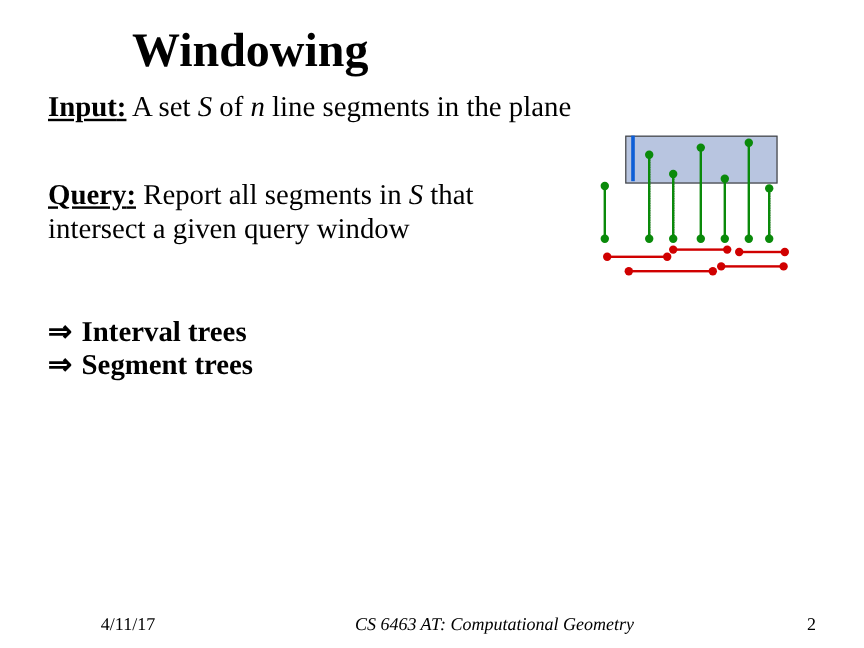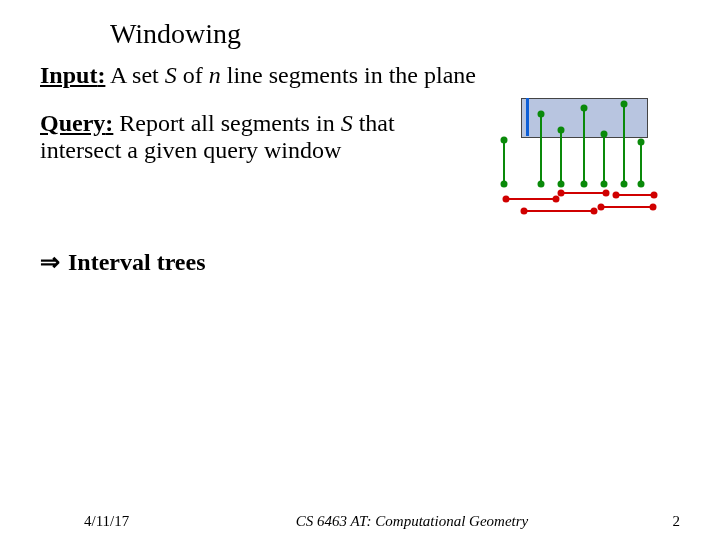--- a/index.html
+++ b/index.html
@@ -14,39 +14,39 @@
     position: relative;
     box-sizing: border-box;
   }
   .slide {
     padding: 10px 40px 0 40px;
     position: relative;
     height: 100%;
     box-sizing: border-box;
   }
   .title {
-    font-size: 28px;
-    font-weight: normal;
+    font-size: 40px;
+    font-weight: bold;
     margin: 8px 0 12px 70px;
   }
   .para {
     margin: 6px 0 14px 0;
     line-height: 1.15;
   }
   .label {
     font-weight: bold;
     text-decoration: underline;
   }
   .label::after {
     content: ":";
   }
   .italic { font-style: italic; }
   .query-row {
     display: flex;
-    align-items: flex-start;
+    align-items: center;
     gap: 6px;
   }
   .query-text {
     flex: 0 0 420px;
   }
   .diagram {
     flex: 0 0 200px;
     height: 140px;
     position: relative;
     margin-top: -14px;
@@ -187,20 +187,23 @@
       <div class="dot red" style="left:150px; top:105px;"></div>
       <div class="dot red" style="left:188px; top:105px;"></div>
     </div>
   </div>
 
 
   <div class="bullets">
     <div class="row">
       <span class="arrow">⇒</span><span>Interval trees</span>
     </div>
+    <div class="row">
+      <span class="arrow">⇒</span><span>Segment trees</span>
+    </div>
   </div>
 
   <div class="footer">
     <span class="date">4/11/17</span>
     <span class="course">CS 6463 AT: Computational Geometry</span>
     <span class="page">2</span>
   </div>
 
 </div>
 

